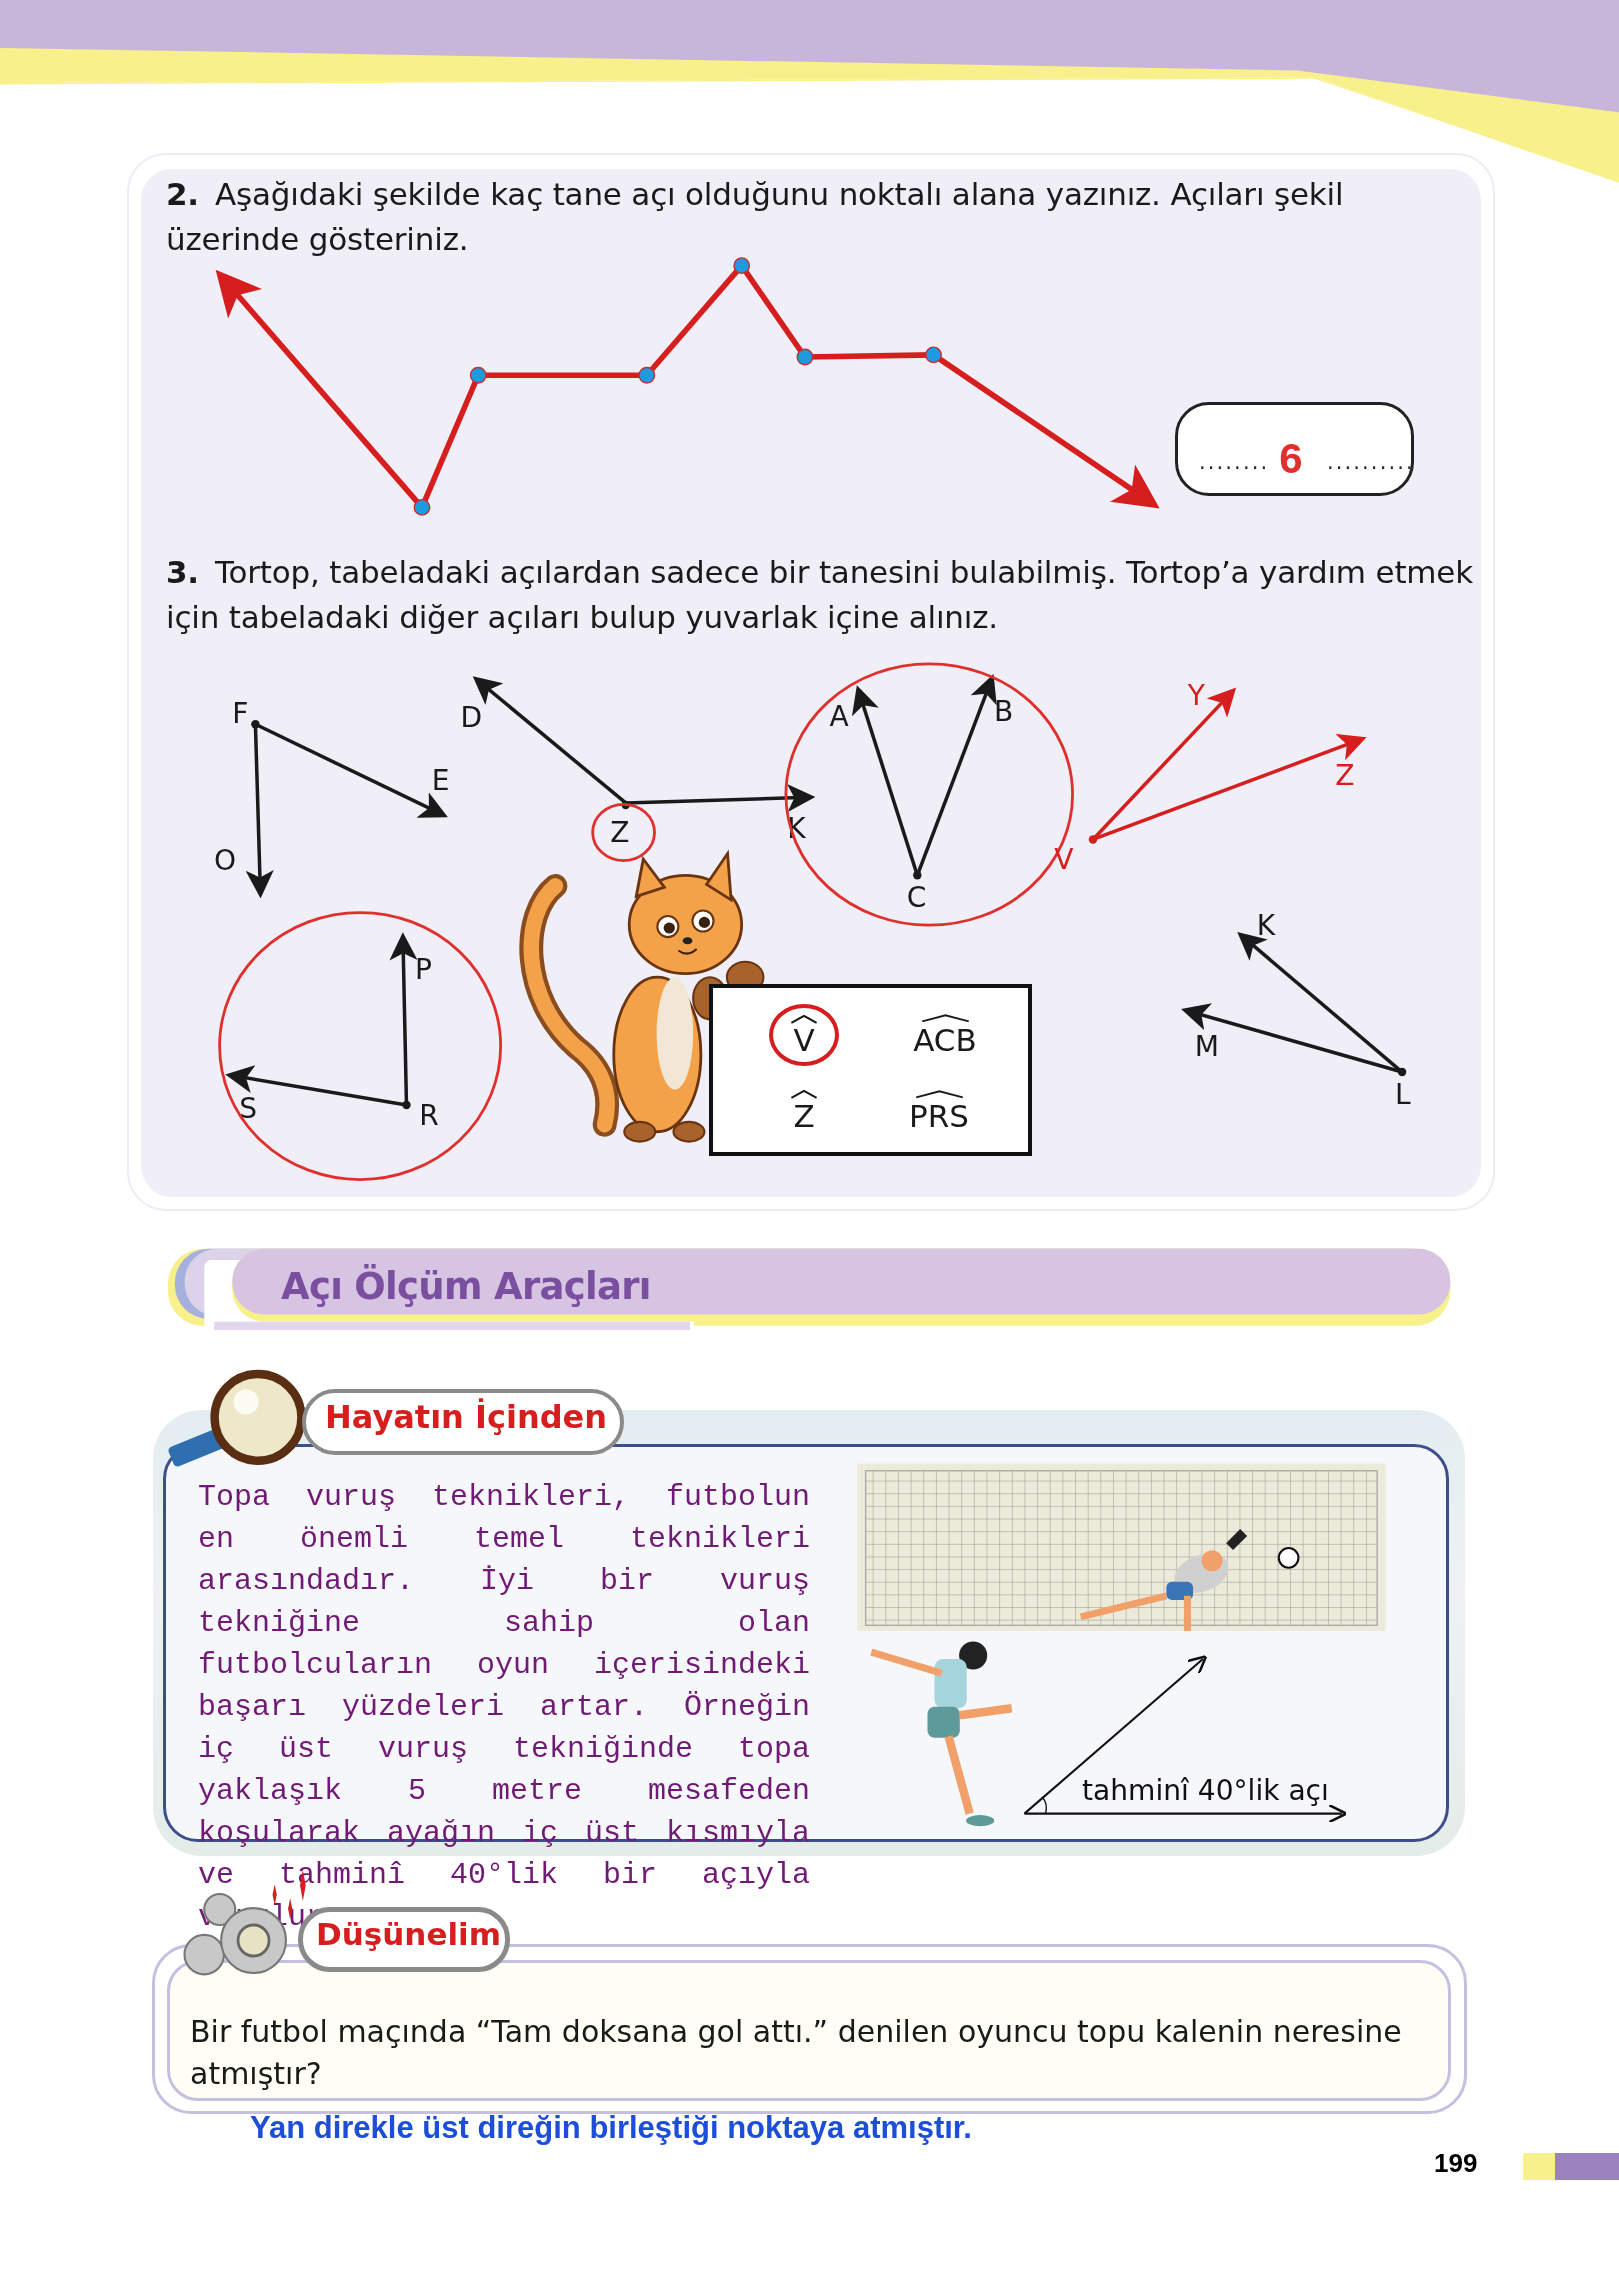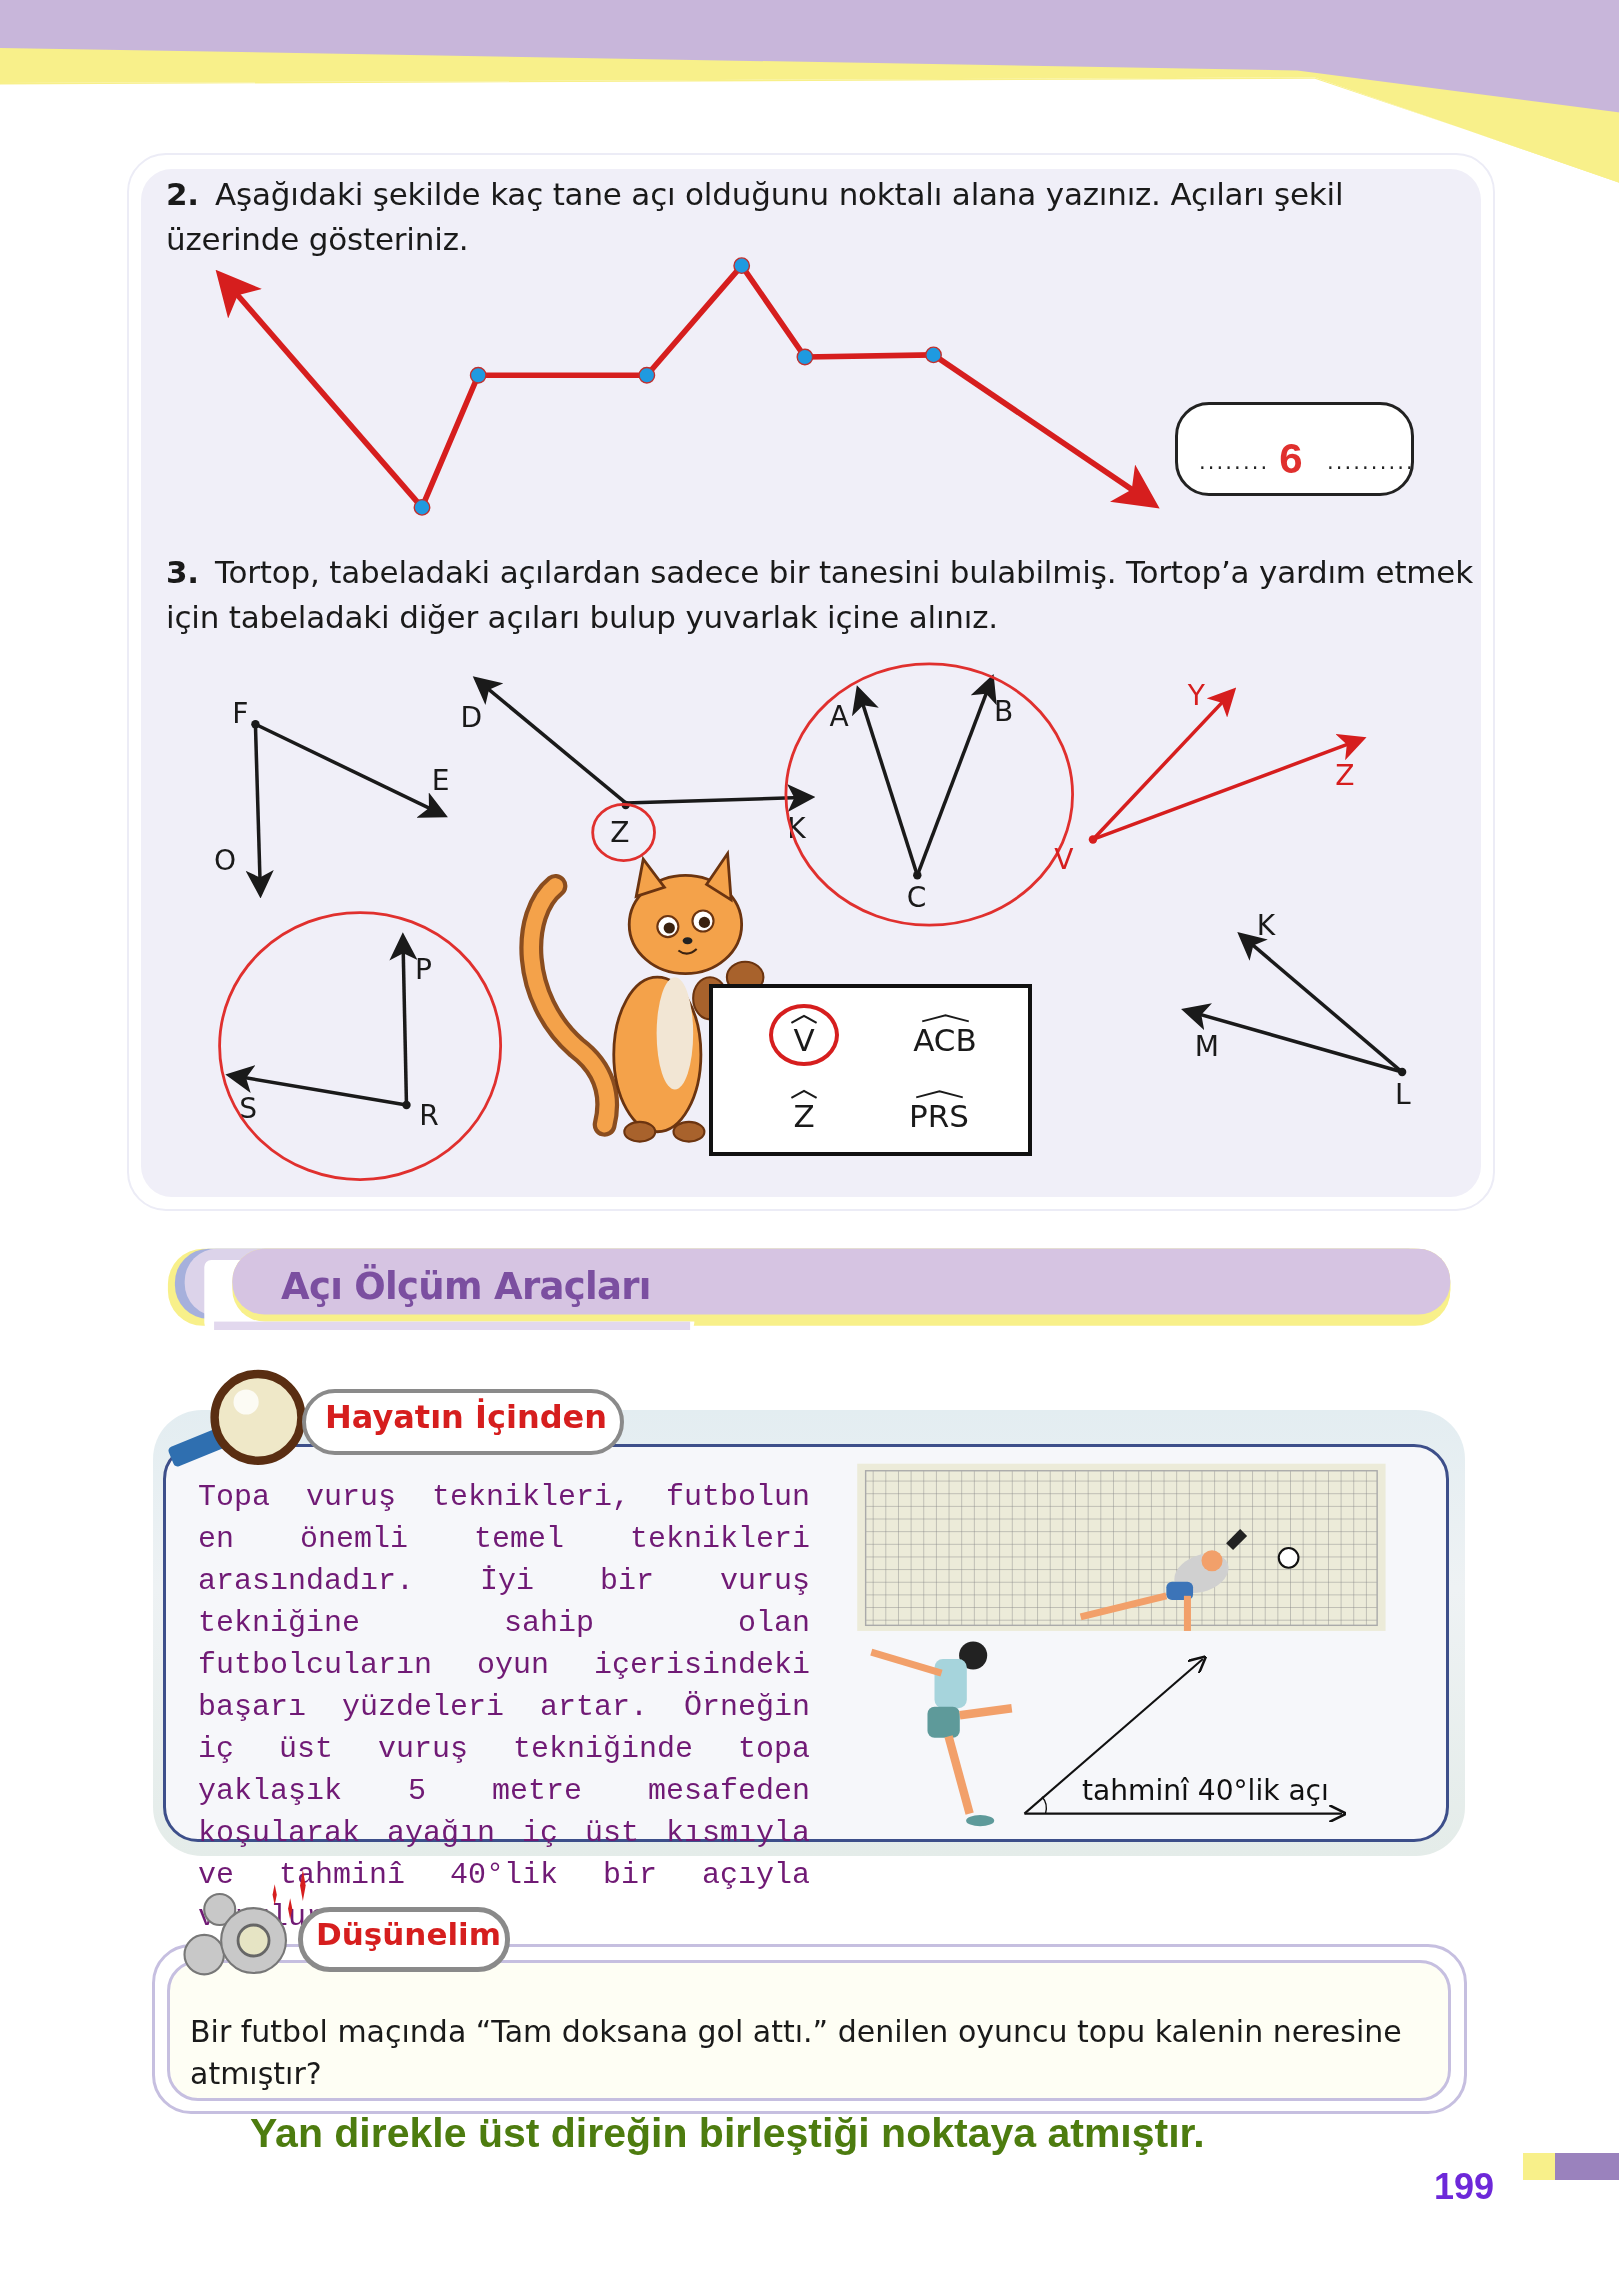--- a/index.html
+++ b/index.html
@@ -34,22 +34,22 @@
   #life-tag { left:302px; top:1389px; width:322px; height:66px; border-radius:35px; border:4.9px solid #8a8a8a; background:#fff; box-sizing:border-box; }
   #life-tag-text { left:325px; top:1398px; font-size:32px; color:#d61e1e; font-family:"DejaVu Sans", sans-serif; font-weight:bold;text-align:right; }
   #life-text { left:198px; top:1476px; width:612px; font-size:30px; line-height:42px; text-align:justify; color:#701a75;font-family:Liberation Mono, monospace; }
   #life-image { left:853px; top:1462px; width:541px; height:373px; }
   
   #think-box { left:152px; top:1944px; width:1315px; height:170px; border-radius:39px; border:3.5px solid #c6bfe0; box-sizing:border-box; background:#fff; }
   #think-inner { left:167px; top:1960px; width:1284px; height:141px; border-radius:31px; border:3.5px solid #c6bfe0; background:#fefef4; box-sizing:border-box; }
   #think-tag { left:298px; top:1907px; width:212px; height:65px; border-radius:32px; border:5.6px solid #8a8a8a; background:#fff; box-sizing:border-box; }
   #think-tag-text { left:316px; top:1916px; font-size:31px; font-weight:bold; color:#d61e1e; }
   #think-text { left:190px; top:1995px; width:1251px; font-size:30px; line-height:42px;margin-top:16px; }
-  #answer-line { left:250px; top:2110px; font-size:41px; font-weight:bold; color:#4d7c0f; font-family:"Liberation Sans", sans-serif; }
-  #page-num { left:1434px; top:2148px; font-size:36px; font-weight:bold; color:#6d28d9; font-family:"Liberation Sans", sans-serif;margin-top:18px; }
+  #answer-line { left:250px; top:2110px; font-size:31px; font-weight:bold; color:#1d4ed8; font-family:"Liberation Sans", sans-serif; }
+  #page-num { left:1434px; top:2148px; font-size:26px; font-weight:bold; color:#000000; font-family:"Liberation Sans", sans-serif; }
   #pn-yellow { left:1523px; top:2153px; width:32px; height:27px; background:#f8f08a; }
   #pn-purple { left:1555px; top:2153px; width:65px; height:27px; background:#9a82bd; }
 </style>
 </head>
 <body>
 
 <svg id="topband" class="abs" viewBox="0 0 2304 260" width="1620" height="183">
   <polygon points="0,0 2304,0 2304,260 1870,110 0,118" fill="#f8f08a"></polygon>
   <polygon points="0,0 2304,0 2304,160 1845,100 0,68" fill="#c8b6da"></polygon>
   <polygon points="0,118 1870,110 2304,260 2304,258 1870,112 0,120" fill="#f8f08a"></polygon>

